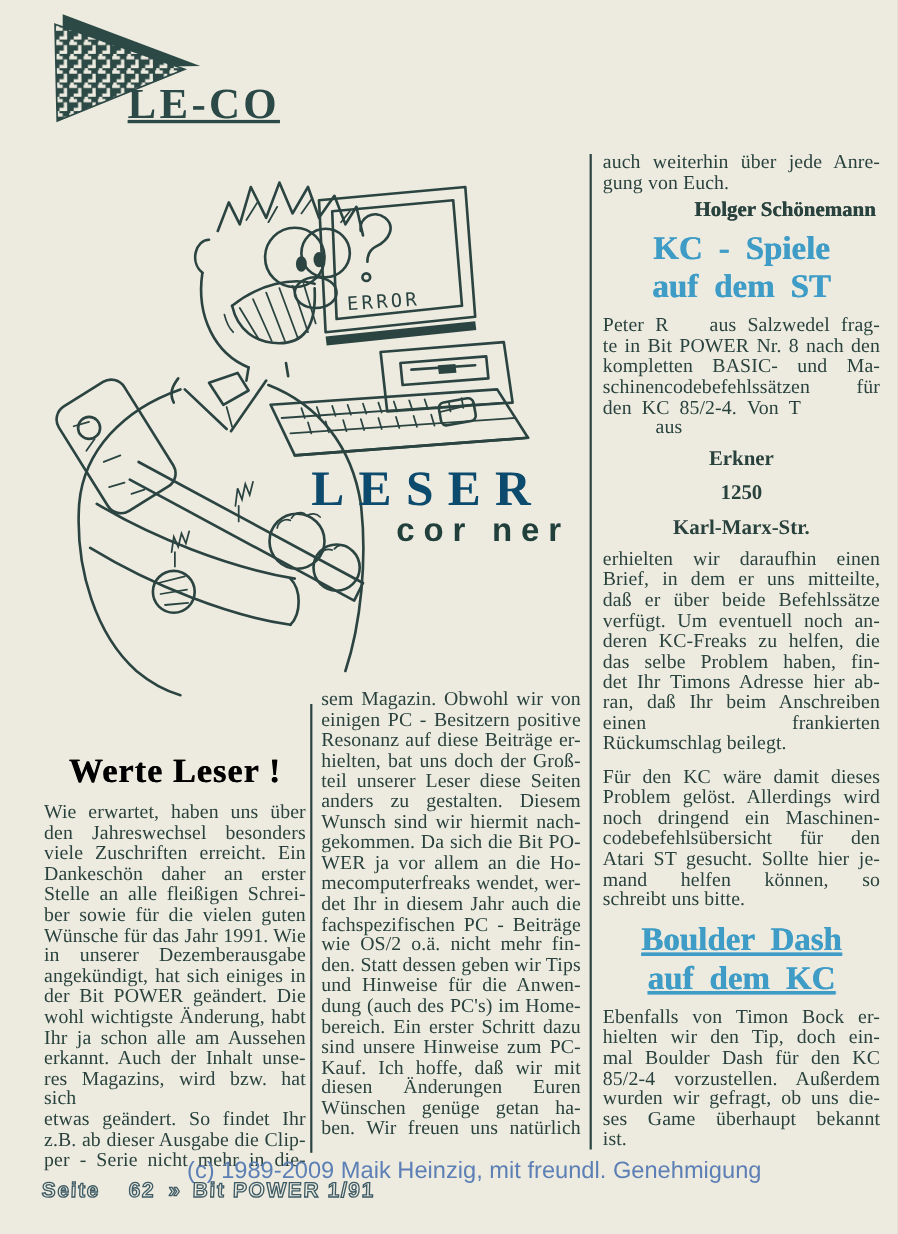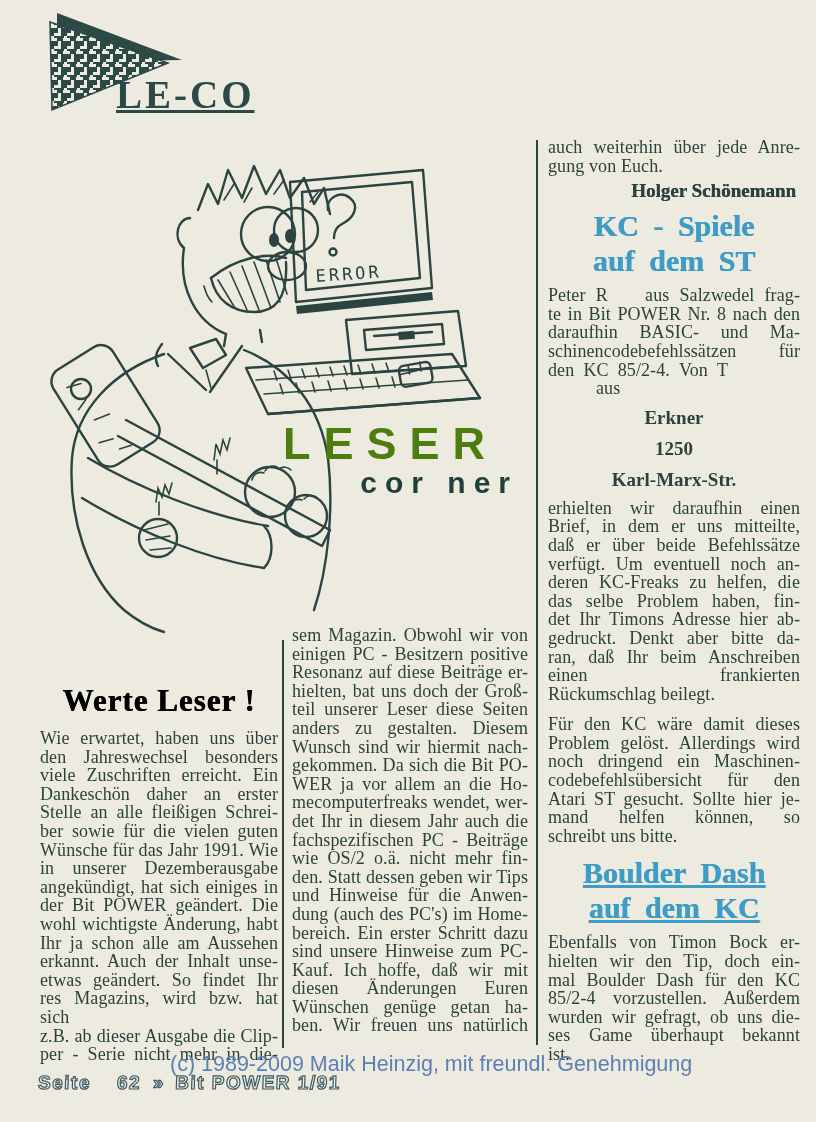--- a/index.html
+++ b/index.html
@@ -20,22 +20,22 @@
 
   
   .cartoon { position:absolute; left:28px; top:158px; width:505px; height:488px; }
   .cartoon svg { width:100%; height:100%; }
   .ln { fill:none; stroke:#2b4441; stroke-width:2.4; stroke-linecap:round; stroke-linejoin:round; }
   .lnthin { fill:none; stroke:#2b4441; stroke-width:1.6; stroke-linecap:round; }
   .fillink { fill:#2b4441; stroke:none; }
 
   .leser-block { position:absolute; left:283px; top:421px; width:235px; }
   .leser-main {
-    font-family:Liberation Sans, sans-serif; font-weight:800;
-    font-size:45px; letter-spacing:13px; color:#4d7c0f; line-height:46px;
+    font-family:Liberation Serif, serif; font-weight:800;
+    font-size:45px; letter-spacing:13px; color:#0c4a6e; line-height:46px;
   }
   .leser-sub {
     font-family:"Liberation Sans", sans-serif; font-weight:800;
     font-size:30px; letter-spacing:8px; color:#21403c;
     text-align:right; margin-top:0px; line-height:32px;
   }
 
   
   .vdiv { position:absolute; width:2px; background:#2b4441; }
   #vdiv-right { left:536px; top:140px; height:905px; }
@@ -214,22 +214,22 @@
         <div class="tline">Dankeschön daher an erster</div>
         <div class="tline">Stelle an alle fleißigen Schrei-</div>
         <div class="tline">ber sowie für die vielen guten</div>
         <div class="tline">Wünsche für das Jahr 1991. Wie</div>
         <div class="tline">in unserer Dezemberausgabe</div>
         <div class="tline">angekündigt, hat sich einiges in</div>
         <div class="tline">der Bit POWER geändert. Die</div>
         <div class="tline">wohl wichtigste Änderung, habt</div>
         <div class="tline">Ihr ja schon alle am Aussehen</div>
         <div class="tline">erkannt. Auch der Inhalt unse-</div>
+        <div class="tline">res Magazins, wird bzw. hat sich</div>
         <div class="tline">etwas geändert. So findet Ihr</div>
-        <div class="tline">res Magazins, wird bzw. hat sich</div>
         <div class="tline">z.B. ab dieser Ausgabe die Clip-</div>
         <div class="tline">per - Serie nicht mehr in die-</div>
       </div>
   </div>
 
   <div class="col" id="col-mid">
     <div class="body-lines">
         <div class="tline">sem Magazin. Obwohl wir von</div>
         <div class="tline">einigen PC - Besitzern positive</div>
         <div class="tline">Resonanz auf diese Beiträge er-</div>
@@ -261,37 +261,36 @@
         <div class="tline tlast">gung von Euch.</div>
       </div>
     <div class="signature">Holger Schönemann</div>
     <div class="blue-head mt6">
       <div>KC - Spiele</div>
       <div>auf dem ST</div>
     </div>
     <div class="body-lines mt8">
         <div class="tline">Peter R   aus Salzwedel frag-</div>
         <div class="tline">te in Bit POWER Nr. 8 nach den</div>
-        <div class="tline">daraufhin BASIC- und Ma-</div>
+        <div class="tline">kompletten BASIC- und Ma-</div>
         <div class="tline">schinencodebefehlssätzen für</div>
         <div class="tline tlast">den KC 85/2-4. Von T</div>
       </div>
     <div class="body-lines indent">aus</div>
     <div class="addr">Erkner</div>
     <div class="addr">1250</div>
     <div class="addr">Karl-Marx-Str.</div>
     <div class="body-lines mt8">
         <div class="tline">erhielten wir daraufhin einen</div>
         <div class="tline">Brief, in dem er uns mitteilte,</div>
         <div class="tline">daß er über beide Befehlssätze</div>
         <div class="tline">verfügt. Um eventuell noch an-</div>
         <div class="tline">deren KC-Freaks zu helfen, die</div>
         <div class="tline">das selbe Problem haben, fin-</div>
         <div class="tline">det Ihr Timons Adresse hier ab-</div>
-        <div class="tline">gedruckt. Denkt aber bitte da-</div>
         <div class="tline">ran, daß Ihr beim Anschreiben</div>
         <div class="tline">einen frankierten</div>
         <div class="tline tlast">Rückumschlag beilegt.</div>
       </div>
     <div class="body-lines mt12">
         <div class="tline">Für den KC wäre damit dieses</div>
         <div class="tline">Problem gelöst. Allerdings wird</div>
         <div class="tline">noch dringend ein Maschinen-</div>
         <div class="tline">codebefehlsübersicht für den</div>
         <div class="tline">Atari ST gesucht. Sollte hier je-</div>

